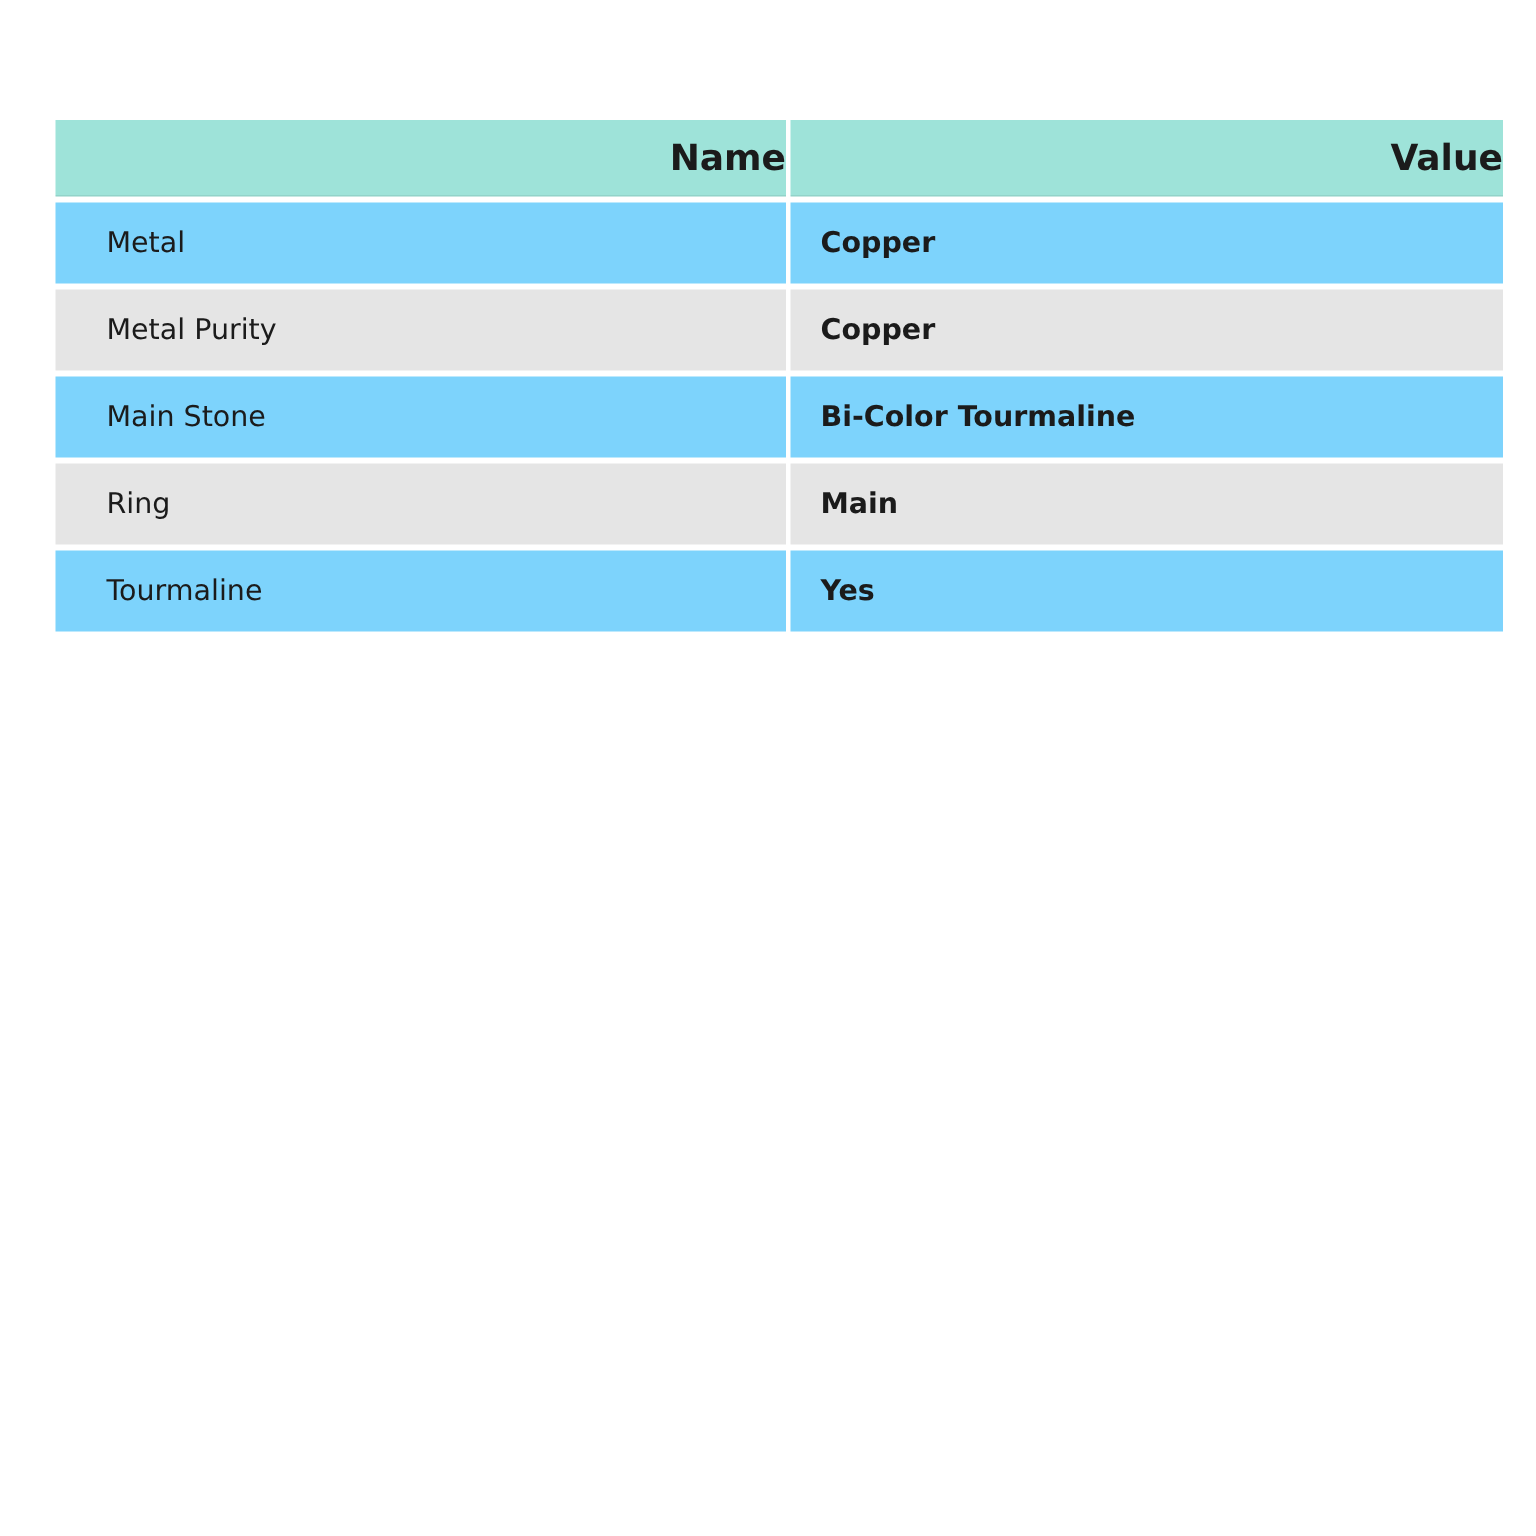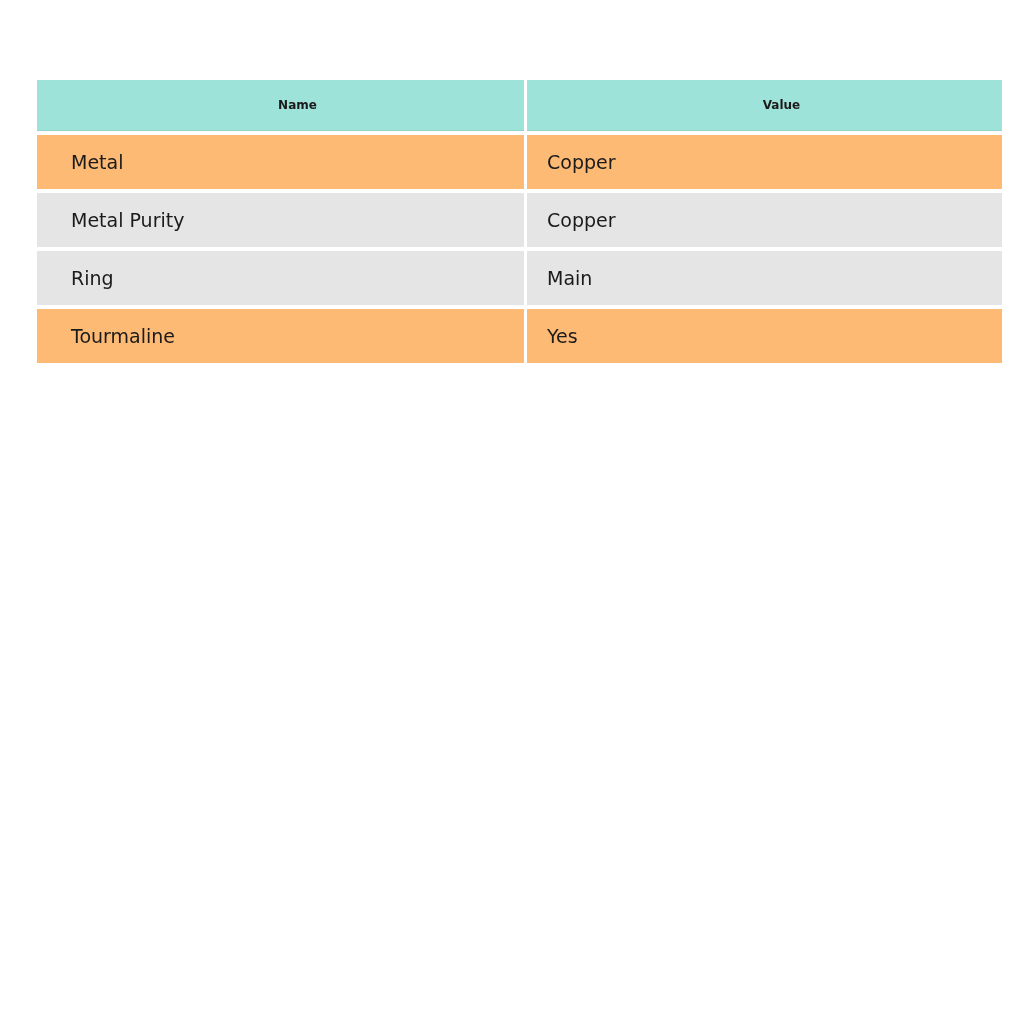--- a/index.html
+++ b/index.html
@@ -14,40 +14,41 @@
   .attr-table {
     border-collapse: separate;
     border-spacing: 3px 4px;
     margin: 76px 0 0 34px;
     width: 971px;
     table-layout: fixed;
   }
   .attr-table th {
     background: #9ee3d9;
     height: 50px;
-    text-align: center;
+    text-align: right;
     vertical-align: middle;
-    font-size: 12px;
+    font-size: 24px;
     font-weight: 700;
     padding: 0 0 0 34px;
     border-bottom: 1px solid rgba(0,0,0,0.07);
   }
   .attr-table th.col-value {
     padding-left: 34px;
   }
   .attr-table td {
     height: 54px;
     vertical-align: middle;
     font-size: 19px;
     font-weight: 400;
     padding: 0 0 0 34px;
-    background: #fdba74;
+    background: #7dd3fc;
   }
   .attr-table td.cell-value {
     padding-left: 20px;
+    font-weight: bold;
   }
   .attr-table tr.stripe td {
     background: #e5e5e5;
   }
   col.c-name  { width: 487px; }
   col.c-value { width: 475px; }
 </style>
 </head>
 <body>
 
@@ -66,20 +67,24 @@
   <tr>
     <td class="cell-name">Metal</td>
     <td class="cell-value">Copper</td>
   </tr>
 
   <tr class="stripe">
     <td class="cell-name">Metal Purity</td>
     <td class="cell-value">Copper</td>
   </tr>
 
+  <tr>
+    <td class="cell-name">Main Stone</td>
+    <td class="cell-value">Bi-Color Tourmaline</td>
+  </tr>
 
 
 
   <tr class="stripe">
     <td class="cell-name">Ring</td>
     <td class="cell-value">Main</td>
   </tr>
 
   <tr>
     <td class="cell-name">Tourmaline</td>

